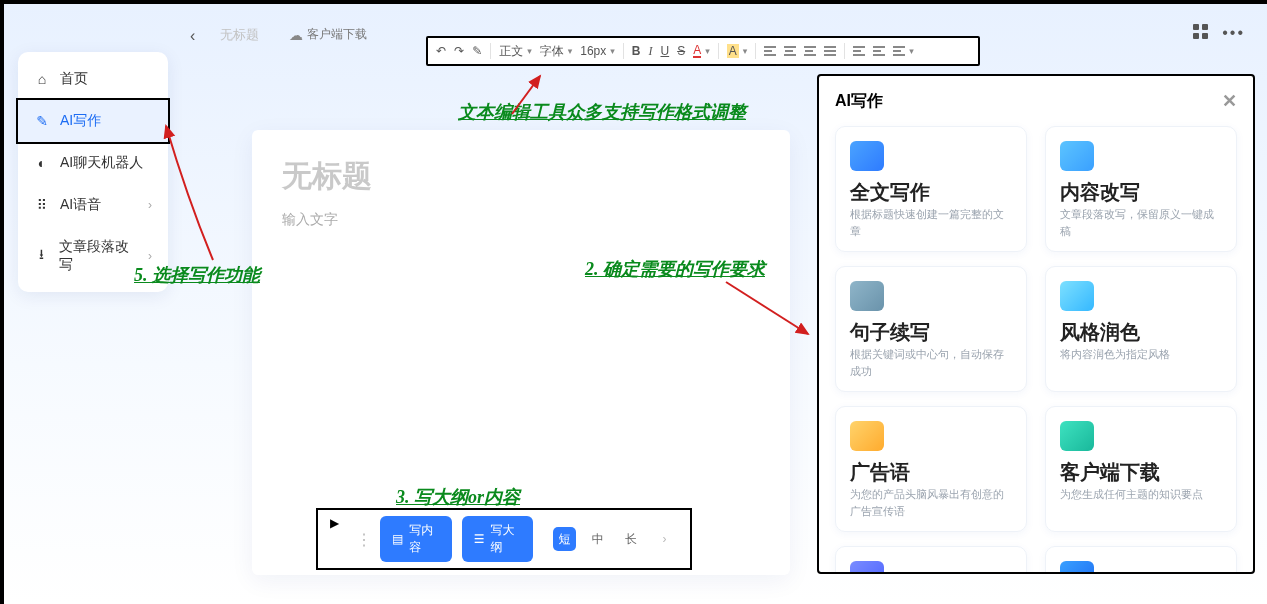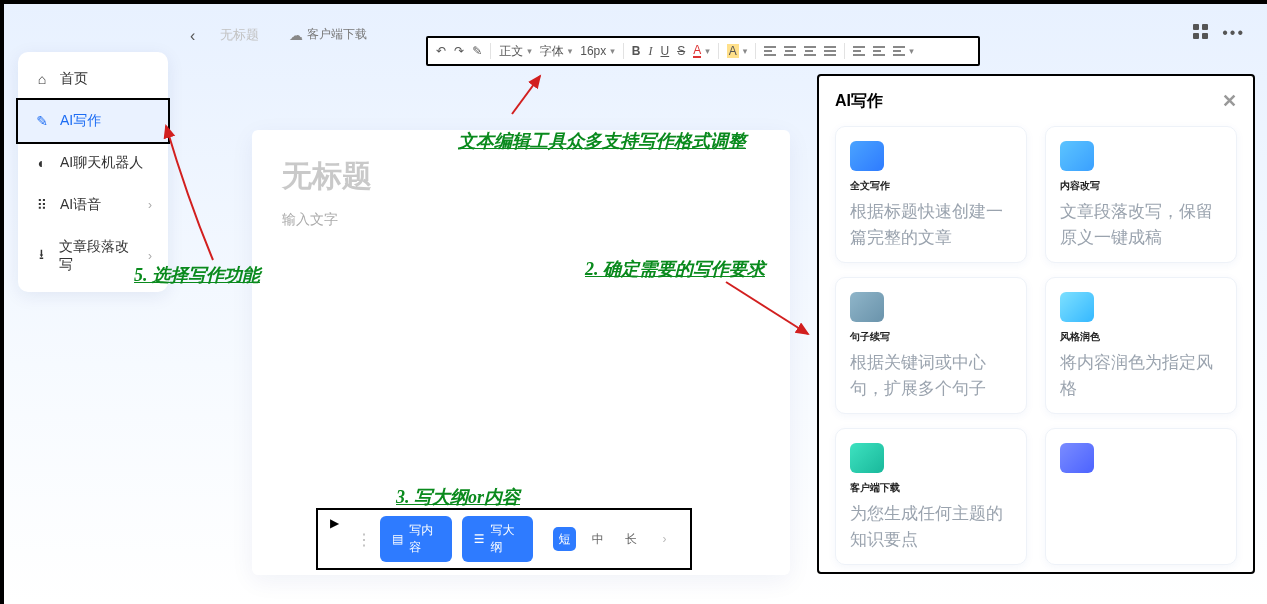--- a/index.html
+++ b/index.html
@@ -41,22 +41,22 @@
   .len-btn { width:26px; height:24px; border-radius:5px; font-size:12px; display:flex; align-items:center; justify-content:center; cursor:pointer; color:#666;}
   .len-btn.on { background:#2e7bff; color:#fff;}
   .len-next{ color:#bbb;}
   
   .ai-panel { position:absolute; right:12px; top:74px; width:438px; height:500px; background:#fff; border:2px solid #000; border-radius:4px; padding:14px 16px; overflow:hidden;}
   .ai-head { display:flex; justify-content:space-between; align-items:center; font-weight:700; font-size:16px;}
   .ai-close { color:#999; cursor:pointer; font-size:18px;}
   .ai-grid { display:grid; grid-template-columns:1fr 1fr; gap:14px 18px; margin-top:14px;}
   .ai-card { background:#fff; border:1px solid #eef2f8; border-radius:10px; padding:14px 14px 12px; box-shadow:0 2px 8px rgba(30,80,180,.05);}
   .ai-ic { width:34px; height:30px; border-radius:6px; margin-bottom:8px;}
-  .ai-title { font-size:10px; font-weight:700; color:#222;}
-  .ai-desc { font-size:17px; color:#9aa3ae; margin-top:6px; line-height:1.5;}
+  .ai-title { font-size:20px; font-weight:700; color:#222;}
+  .ai-desc { font-size:11px; color:#9aa3ae; line-height:1.5;}
   
   .ann { position:absolute; color:#0a8a1d; font-style:italic; font-size:18px; font-family:"KaiTi","STKaiti",serif; text-decoration:underline; font-weight:600; white-space:nowrap;}
   svg.arrow { position:absolute; overflow:visible; pointer-events:none;}
 </style>
 </head>
 <body>
 
 <div class="logo">
   <svg viewBox="0 0 24 24">
       <path fill="#1c6cf3" d="M12 2 3 8v8l9 6 9-6V8z"></path>
@@ -188,43 +188,48 @@
         <div class="ai-desc">根据标题快速创建一篇完整的文章</div>
       </div>
       <div class="ai-card">
         <div class="ai-ic" style="background: linear-gradient(135deg, rgb(92, 196, 255), rgb(58, 160, 255));"></div>
         <div class="ai-title">内容改写</div>
         <div class="ai-desc">文章段落改写，保留原义一键成稿</div>
       </div>
       <div class="ai-card">
         <div class="ai-ic" style="background: linear-gradient(135deg, rgb(143, 181, 201), rgb(106, 147, 171));"></div>
         <div class="ai-title">句子续写</div>
-        <div class="ai-desc">根据关键词或中心句，扩展多个句子</div>
+        <div class="ai-desc">根据关键词或中心句，自动保存成功</div>
       </div>
       <div class="ai-card">
         <div class="ai-ic" style="background: linear-gradient(135deg, rgb(125, 224, 255), rgb(53, 184, 255));"></div>
         <div class="ai-title">风格润色</div>
         <div class="ai-desc">将内容润色为指定风格</div>
       </div>
       <div class="ai-card">
+        <div class="ai-ic" style="background: linear-gradient(135deg, rgb(255, 211, 107), rgb(255, 171, 46));"></div>
+        <div class="ai-title">广告语</div>
+        <div class="ai-desc">为您的产品头脑风暴出有创意的广告宣传语</div>
+      </div>
+      <div class="ai-card">
         <div class="ai-ic" style="background: linear-gradient(135deg, rgb(62, 226, 192), rgb(25, 184, 155));"></div>
         <div class="ai-title">客户端下载</div>
         <div class="ai-desc">为您生成任何主题的知识要点</div>
       </div>
       <div class="ai-card" style="padding: 14px;">
         <div class="ai-ic" style="background: linear-gradient(135deg, rgb(122, 140, 255), rgb(76, 99, 255));"></div>
       </div>
       <div class="ai-card" style="padding: 14px;">
         <div class="ai-ic" style="background: linear-gradient(135deg, rgb(58, 160, 255), rgb(28, 108, 243));"></div>
       </div>
     </div>
 </div>
 
 <div class="ann" style="left:134px; top:263px;">5. 选择写作功能</div>
-<div class="ann" style="left:458px; top:129px;">文本编辑工具众多支持写作格式调整</div>
+<div class="ann" style="left:458px; top:100px;">文本编辑工具众多支持写作格式调整</div>
 <div class="ann" style="left:585px; top:257px;font-family:Liberation Serif, serif;">2. 确定需要的写作要求</div>
 <div class="ann" style="left:396px; top:485px;">3. 写大纲or内容</div>
 
 <svg class="arrow" style="left:158px; top:120px;" width="80" height="150">
   <defs>
       <marker id="ah1" markerWidth="8" markerHeight="8" refX="6" refY="3" orient="auto">
         <path d="M0,0 L7,3 L0,6 Z" fill="#d21f1f"></path>
       </marker>
     </defs>
   <path d="M55,140 Q30,80 8,6" stroke="#d21f1f" stroke-width="2" fill="none" marker-end="url(#ah1)"></path>

